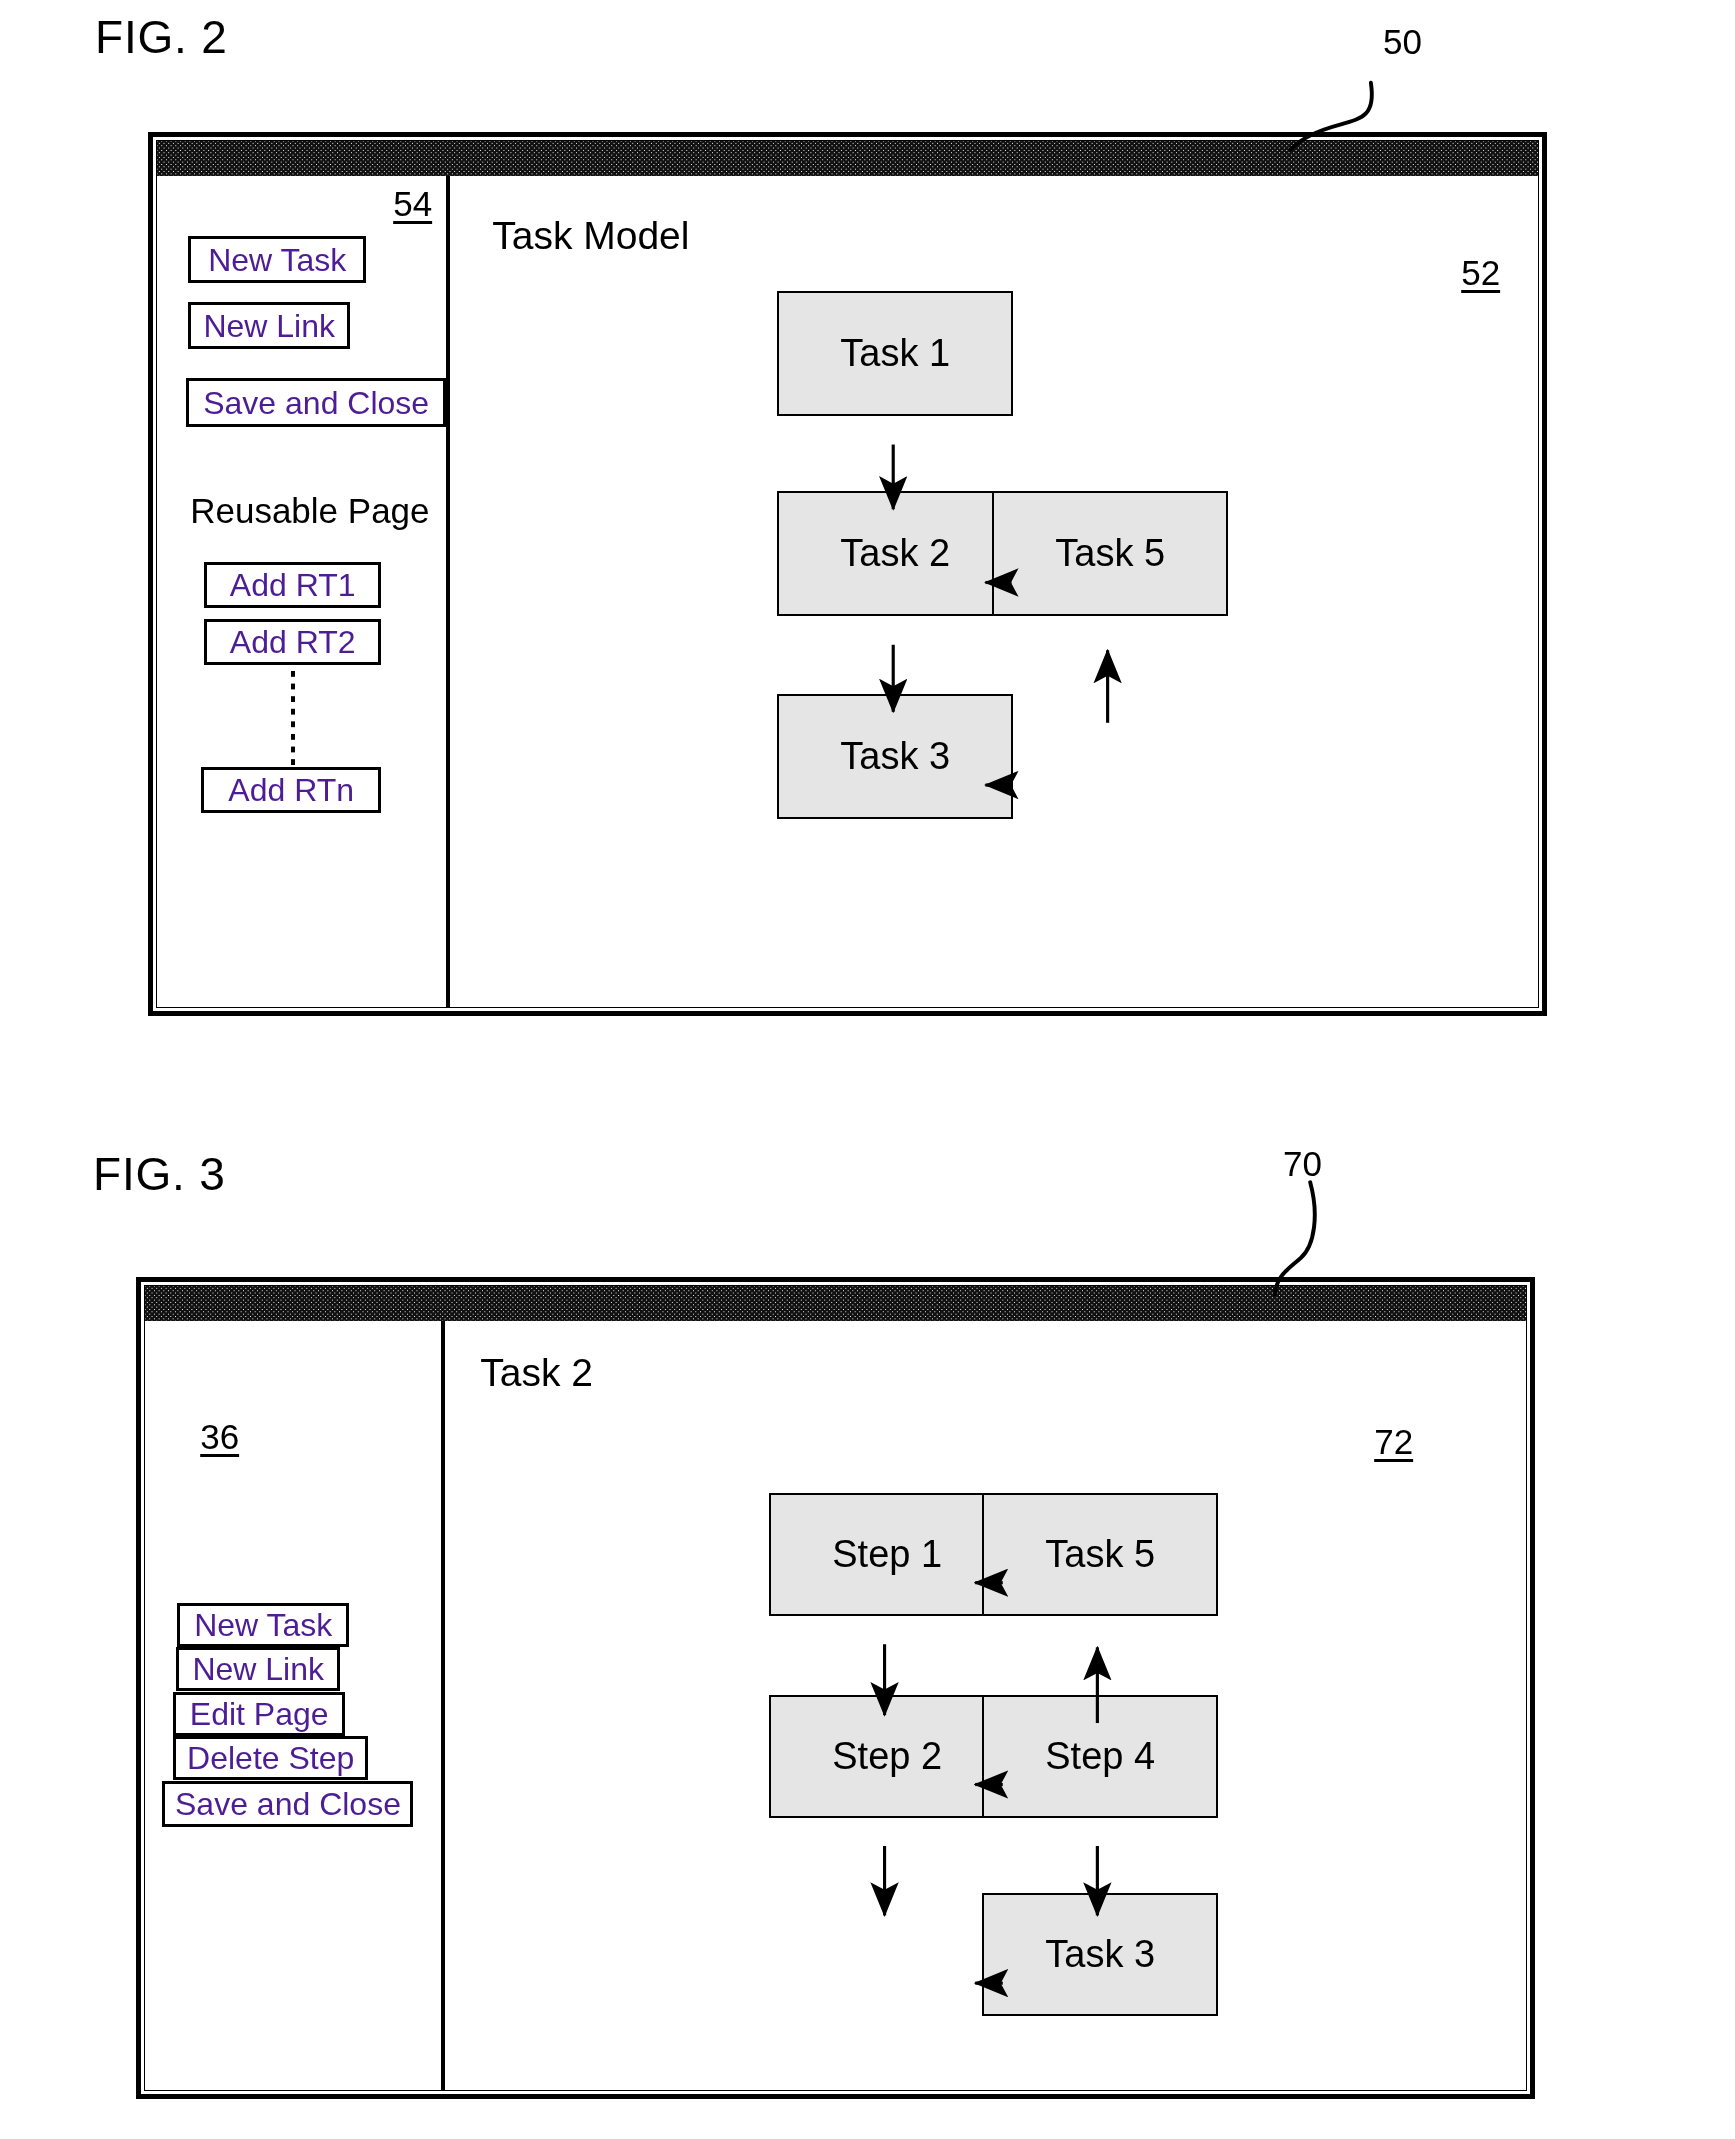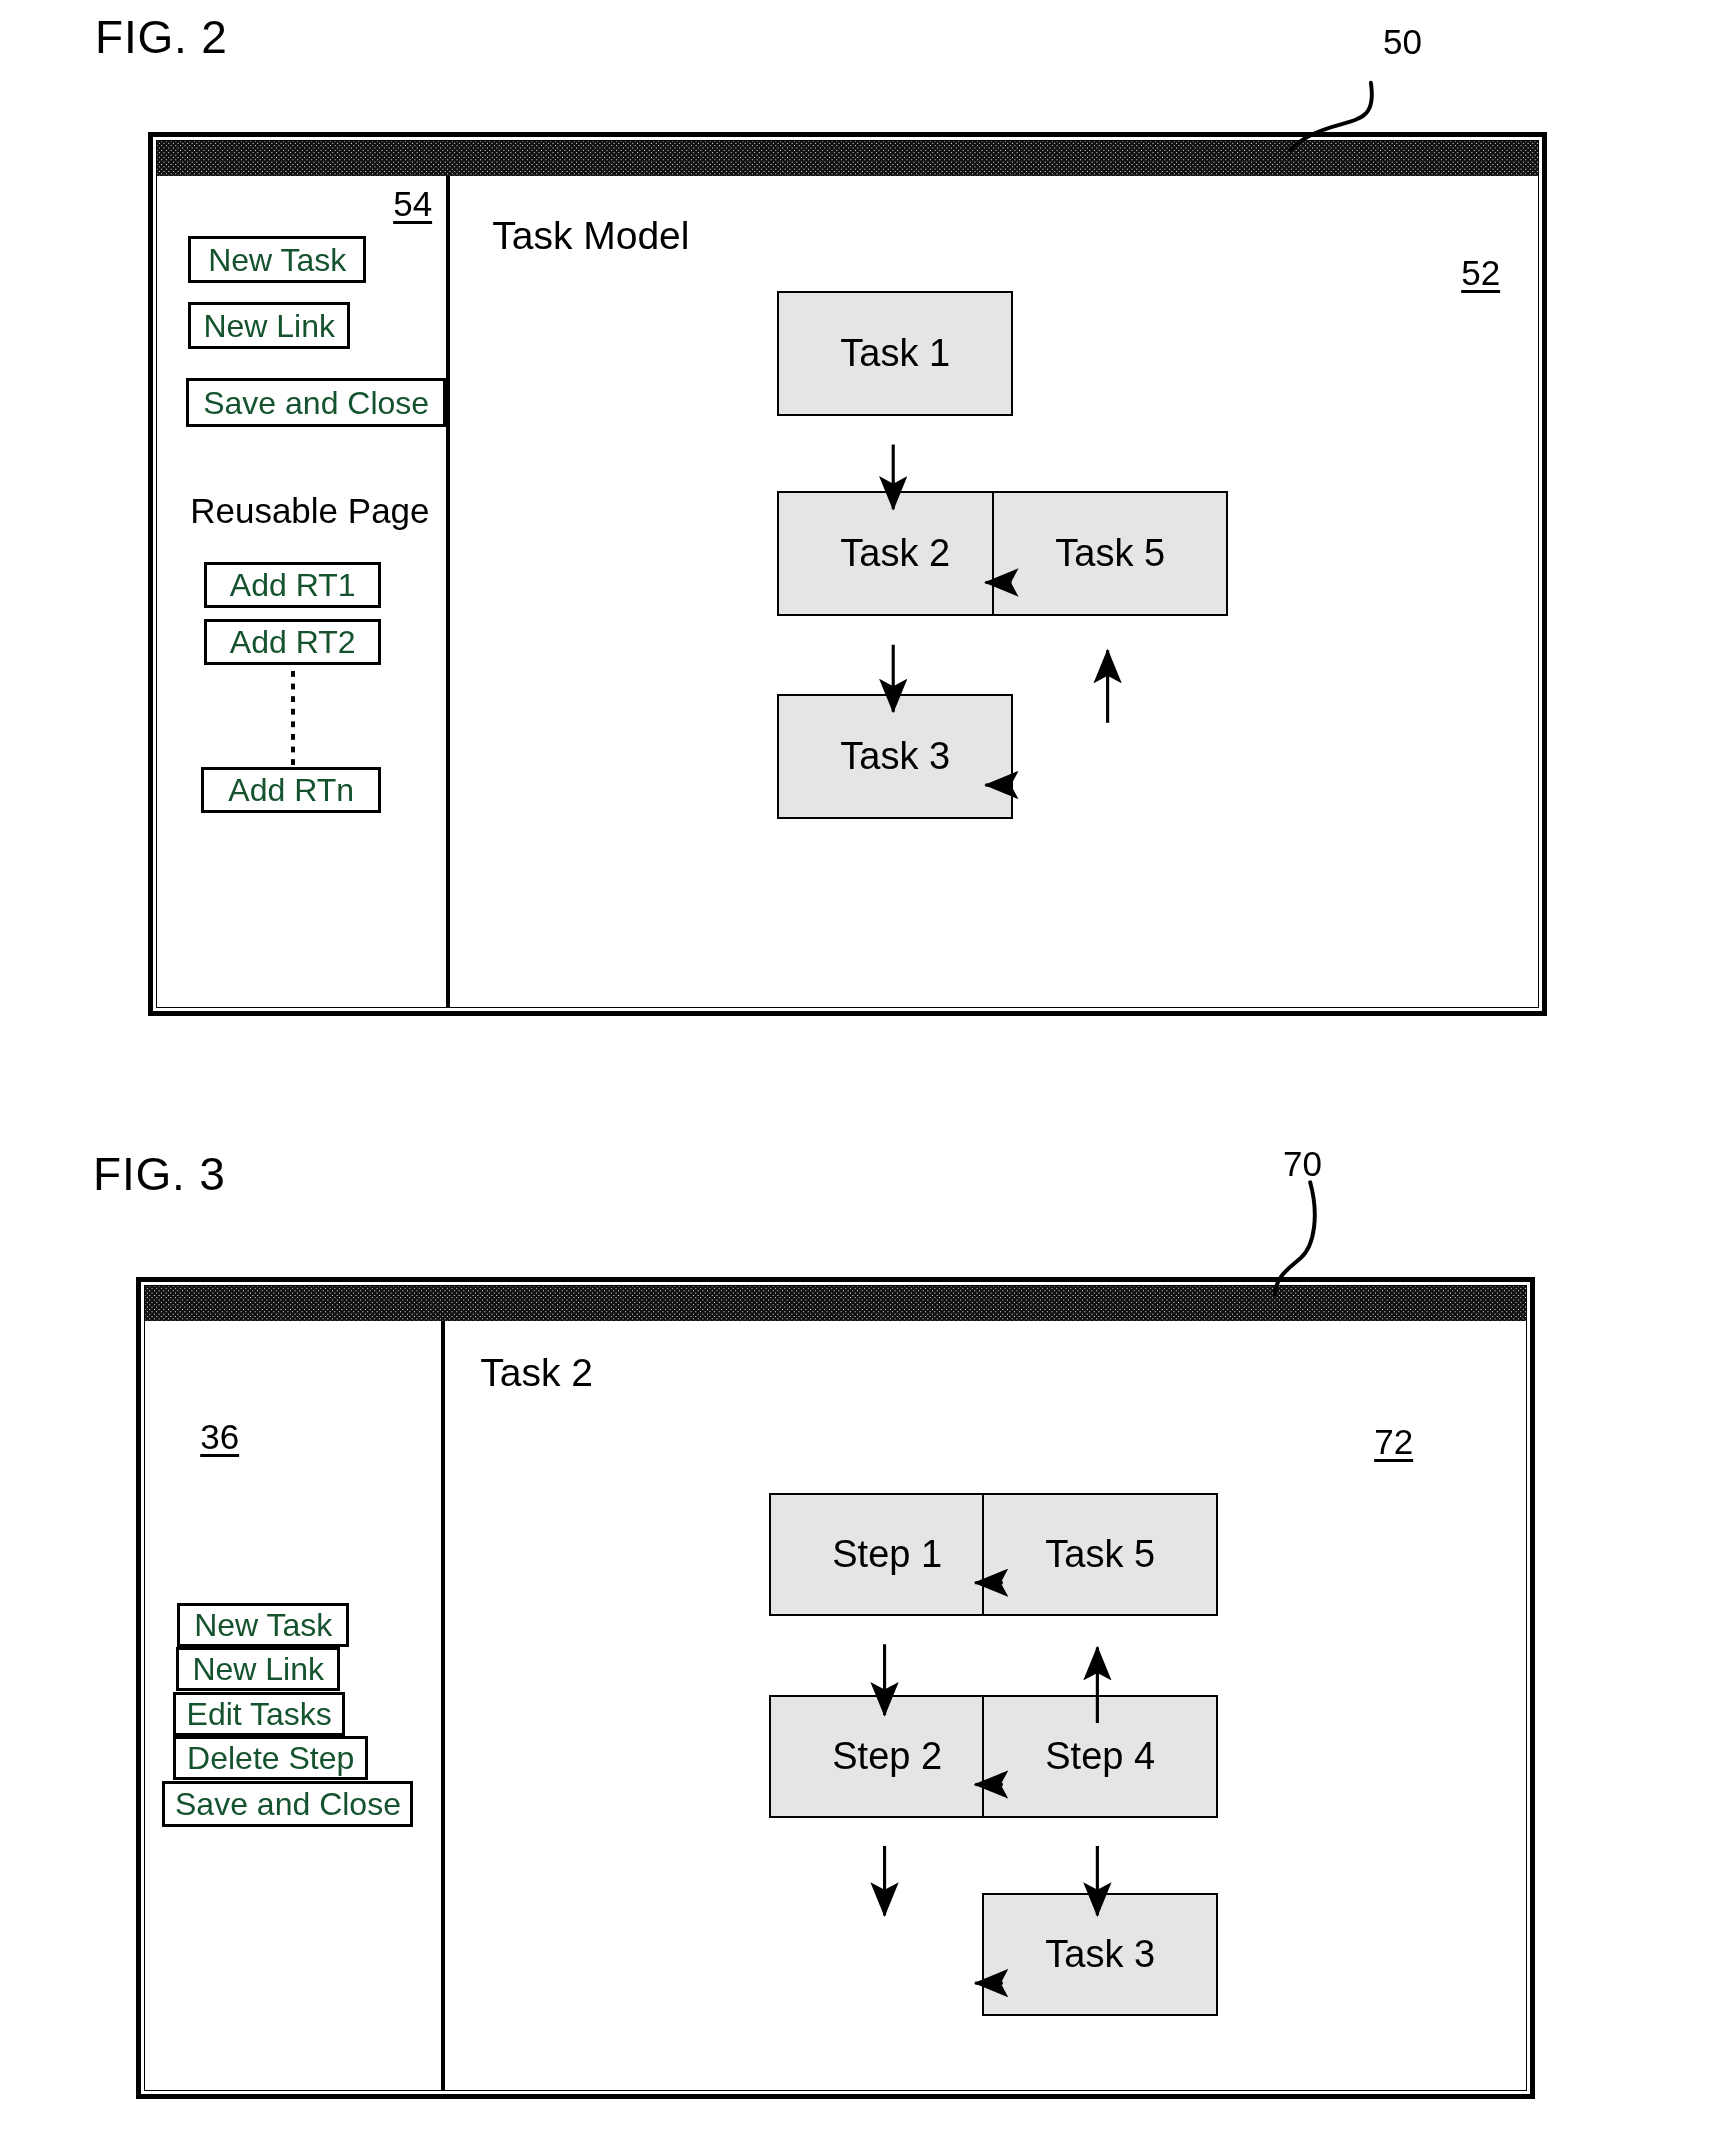--- a/index.html
+++ b/index.html
@@ -93,21 +93,21 @@
     box-sizing: border-box;
     border: 3.2px solid #000;
     background: #ffffff;
     font-size: 32px;
     line-height: 1;
     display: flex;
     align-items: center;
     justify-content: center;
     white-space: nowrap;
     padding: 12px 8px;
-    color: #14532d;
+    color: #4c1d95;
   }
   .sb-heading {
     position: absolute;
     font-size: 35px;
     white-space: nowrap;
     color: #000;
   }
 
   
   .vdots {
@@ -215,21 +215,21 @@
       <div class="titlebar"></div>
 
       <div class="sidebar" style="left:0; top:35px; width:300px; bottom:0;">
 
         <div class="ref-num underlined" style="left:55px; top:96px;">36</div>
 
         <div class="sb-btn" style="left:32px; top:282px; width:172px; height:44px;">New Task</div>
 
         <div class="sb-btn" style="left:31px; top:326px; width:164px; height:44px;">New Link</div>
 
-        <div class="sb-btn" style="left:28px; top:371px; width:172px; height:44px;">Edit Tasks</div>
+        <div class="sb-btn" style="left:28px; top:371px; width:172px; height:44px;">Edit Page</div>
 
         <div class="sb-btn" style="left:28px; top:415px; width:195px; height:44px;">Delete Step</div>
 
         <div class="sb-btn" style="left:17.3px; top:460px; width:251px; height:46px;">Save and Close</div>
       </div>
 
       <div class="content" style="left:303px; top:35px; right:0; bottom:0;">
 
         <div class="panel-title" style="left:32px; top:30px;">Task 2</div>
 

